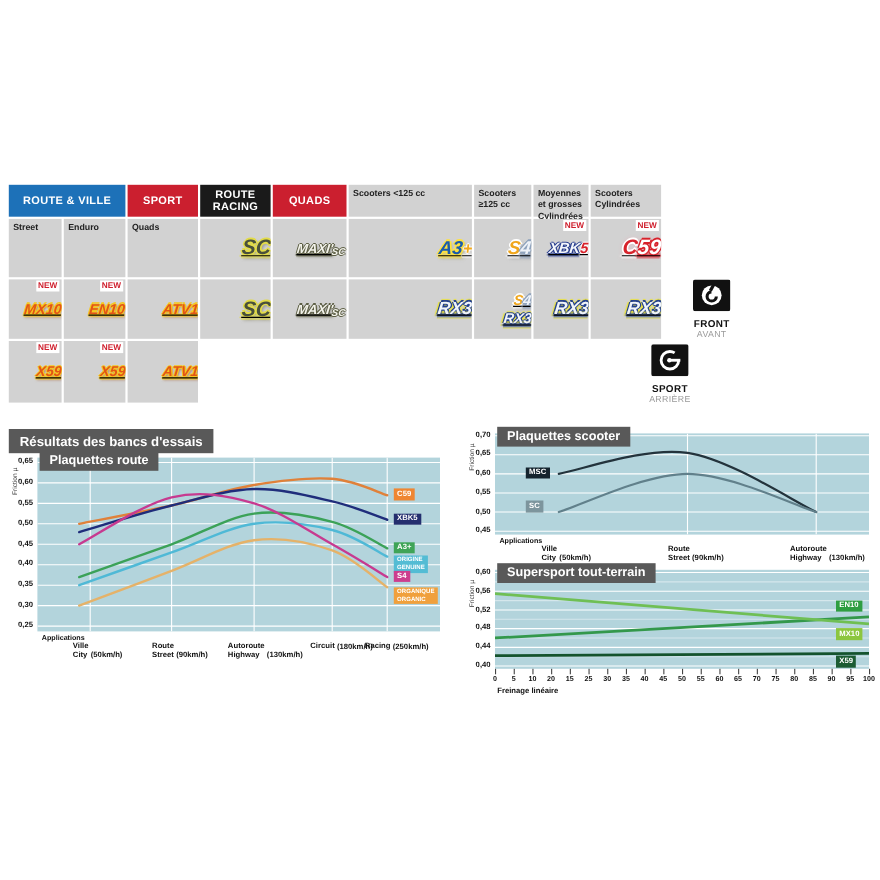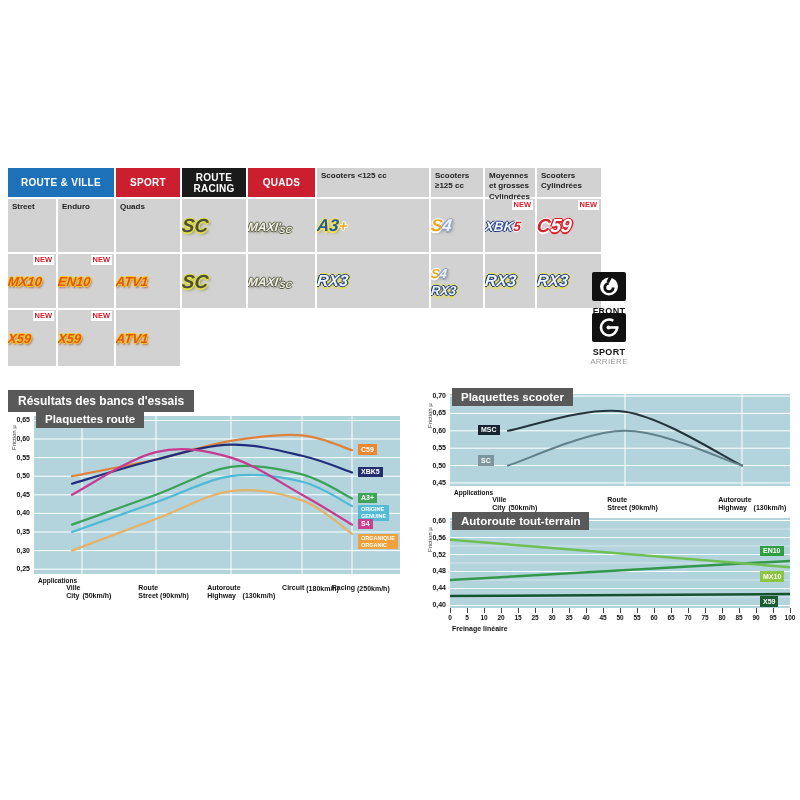--- a/index.html
+++ b/index.html
@@ -3,21 +3,21 @@
 <meta charset="utf-8">
 <style>
   html,body{margin:0;padding:0;}
   body{width:800px;height:800px;background:#fff;font-family:"Liberation Sans",sans-serif;position:relative;overflow:hidden;}
   
   .tbl{position:absolute;left:8px;top:168px;display:grid;
        grid-template-columns:48px 56px 64px 64px 67px 112px 52px 50px 64px;
        grid-template-rows:29px 53px 54px 56px;gap:2px;background:#fff;}
   .cat{color:#fff;font-weight:bold;font-size:10px;display:flex;align-items:center;justify-content:center;letter-spacing:.3px;text-align:center;}
   .sub{background:#d2d2d2;font-size:8px;font-weight:bold;color:#222;padding:3px 2px 0 4px;line-height:1.3;}
-  .pcell{background:#d2d2d2;position:relative;display:flex;flex-direction:column;align-items:flex-start;justify-content:center;gap:1px;overflow:hidden;}
+  .pcell{background:#d2d2d2;position:relative;display:flex;flex-direction:column;align-items:flex-end;justify-content:center;gap:1px;overflow:hidden;text-decoration:underline;}
   .new{position:absolute;top:1px;right:2px;background:#fff;color:#cf1f2d;font-size:7.5px;font-weight:bold;padding:0 2px;line-height:1.3;}
   .lg{font-style:italic;font-weight:bold;transform:skewX(-6deg);white-space:nowrap;line-height:1;}
   .sc{font-size:19px;color:#49503c;text-shadow:-1.5px 0 0 #e3dc48,1.5px 0 0 #e3dc48,0 -1.5px 0 #e3dc48,0 1.5px 0 #e3dc48,2px 2px 3px rgba(90,90,60,.6);}
   .maxi-big{font-size:12px;color:#f2f2ea;text-shadow:-1px 0 0 #5c5e44,1px 0 0 #5c5e44,0 -1px 0 #5c5e44,0 1px 0 #5c5e44,1.5px 1.5px 2px rgba(60,60,40,.5);}
   .maxi-small{font-size:9px;color:#f2f2ea;position:relative;top:2px;left:-1px;text-shadow:-1px 0 0 #5c5e44,1px 0 0 #5c5e44,0 -1px 0 #5c5e44,0 1px 0 #5c5e44;}
   .a3{font-size:17px;color:#1b5cab;text-shadow:-1.5px 0 0 #ffe23c,1.5px 0 0 #ffe23c,0 -1.5px 0 #ffe23c,0 1.5px 0 #ffe23c,2px 2px 3px rgba(120,120,40,.5);}
   .a3plus{font-size:15px;color:#f0a81e;text-shadow:-1px 0 0 #fff,1px 0 0 #fff,0 -1px 0 #fff,0 1px 0 #fff;}
   .s4s{font-size:17px;color:#f0a61c;text-shadow:-1.5px 0 0 #fff,1.5px 0 0 #fff,0 -1.5px 0 #fff,0 1.5px 0 #fff,2px 2px 3px rgba(100,100,100,.5);}
   .s4n{font-size:17px;color:#eef2f8;text-shadow:-1.5px 0 0 #8fa3bd,1.5px 0 0 #8fa3bd,0 -1.5px 0 #8fa3bd,0 1.5px 0 #8fa3bd,2px 2px 3px rgba(80,90,110,.5);}
   .xbk{font-size:13.5px;color:#f4f7fb;text-shadow:-1.2px 0 0 #2a3f8f,1.2px 0 0 #2a3f8f,0 -1.2px 0 #2a3f8f,0 1.2px 0 #2a3f8f;}
@@ -121,21 +121,21 @@
       </div>
       <div class="pcell">
         <div class="new">NEW</div>
         <div class="lg"><span class="fire">X59</span></div>
       </div>
       <div class="pcell">
         <div class="lg"><span class="fire">ATV1</span></div>
       </div>
     </div>
 
-  <div class="wheel" style="top:272px;">
+  <div class="wheel" style="top:254px;margin-left:38px;">
     <svg width="34" height="29">
       <rect width="34" height="29" rx="2" fill="#111"></rect>
       <circle cx="17" cy="14.5" r="9" fill="#fff"></circle>
       <circle cx="17" cy="15.5" r="4.2" fill="none" stroke="#111" stroke-width="2.8" stroke-dasharray="19 7"></circle>
       <rect x="16" y="4.5" width="3" height="6" fill="#111" transform="rotate(28 17 7)"></rect>
     </svg>
     <div class="wlbl1">FRONT</div>
     <div class="wlbl2">AVANT</div>
   </div>
   <div class="wheel" style="top:313px;">
@@ -301,21 +301,21 @@
           <line x1="0" y1="11.0" x2="340" y2="11.0" stroke="rgba(255,255,255,.45)" stroke-width="1"></line>
           <line x1="0" y1="28.0" x2="340" y2="28.0" stroke="rgba(255,255,255,.45)" stroke-width="1"></line>
           <line x1="0" y1="45.0" x2="340" y2="45.0" stroke="rgba(255,255,255,.45)" stroke-width="1"></line>
           <line x1="0" y1="62.0" x2="340" y2="62.0" stroke="rgba(255,255,255,.45)" stroke-width="1"></line>
           <line x1="0" y1="79.0" x2="340" y2="79.0" stroke="rgba(255,255,255,.45)" stroke-width="1"></line>
           <line x1="0" y1="62.0" x2="340" y2="42.9" stroke="#33984b" stroke-width="2.5"></line>
           <line x1="0" y1="21.7" x2="340" y2="49.2" stroke="#6fbf54" stroke-width="2.5"></line>
           <line x1="0" y1="78.1" x2="340" y2="76.0" stroke="#14532d" stroke-width="2.5"></line>
         </svg>
       </div>
-      <div class="banner" style="left: 28px; top: 2px;">Autoroute tout-terrain</div>
+      <div class="banner" style="left: 28px; top: 2px;">Supersport tout-terrain</div>
       <div class="lgbox" style="background: rgb(47, 158, 65); left: 336px; top: 35.5377px;">EN10</div>
       <div class="lgbox" style="background: rgb(140, 198, 63); left: 336px; top: 61.434px;">MX10</div>
       <div class="lgbox" style="background: rgb(28, 92, 51); left: 336px; top: 86.0566px;">X59</div>
       <div class="tmark" style="left: 26px; top: 98px;"></div>
       <div class="xtick" style="left: 26px; top: 104px;">0</div>
       <div class="tmark" style="left: 43px; top: 98px;"></div>
       <div class="xtick" style="left: 43px; top: 104px;">5</div>
       <div class="tmark" style="left: 60px; top: 98px;"></div>
       <div class="xtick" style="left: 60px; top: 104px;">10</div>
       <div class="tmark" style="left: 77px; top: 98px;"></div>

